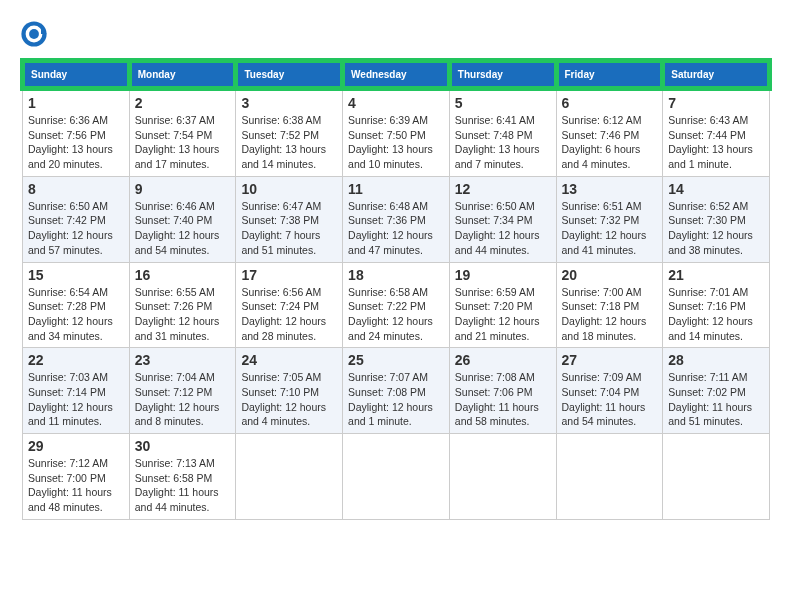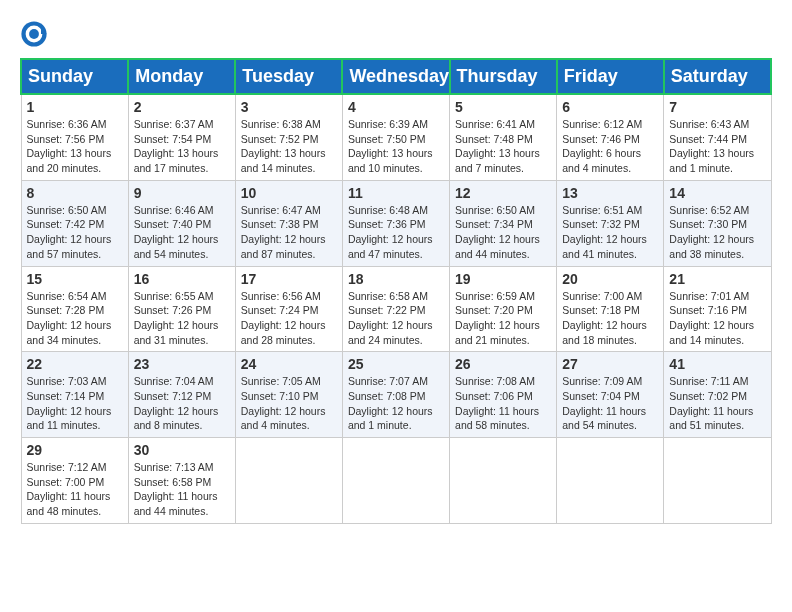--- a/index.html
+++ b/index.html
@@ -40,22 +40,22 @@
     .calendar-table {
       width: 100%;
       border-collapse: collapse;
       table-layout: fixed;
     }
     .calendar-table th {
       background-color: #1a6dbd;
       color: #fff;
       text-align: left;
       padding: 6px 6px;
-      font-size: 18px;
-      border: 2px solid #22c55e;
+      font-size: 10px;
+      border: 5px solid #22c55e;
     }
     .calendar-table td {
       border: 1px solid #ccc;
       vertical-align: top;
       padding: 4px 5px;
       background: #fff;
       height: 80px;
       font-size: 11px;
       color: #333;
     }
@@ -167,21 +167,21 @@
         <td>
         <span class="day-number">9</span>
         <span class="day-info">Sunrise: 6:46 AM</span><br>
         <span class="day-info">Sunset: 7:40 PM</span><br>
         <span class="day-info">Daylight: 12 hours and 54 minutes.</span>
       </td>
         <td>
         <span class="day-number">10</span>
         <span class="day-info">Sunrise: 6:47 AM</span><br>
         <span class="day-info">Sunset: 7:38 PM</span><br>
-        <span class="day-info">Daylight: 12 hours and 87 minutes.</span>
+        <span class="day-info">Daylight: 7 hours and 51 minutes.</span>
       </td>
         <td>
         <span class="day-number">11</span>
         <span class="day-info">Sunrise: 6:48 AM</span><br>
         <span class="day-info">Sunset: 7:36 PM</span><br>
         <span class="day-info">Daylight: 12 hours and 47 minutes.</span>
       </td>
         <td>
         <span class="day-number">12</span>
         <span class="day-info">Sunrise: 6:50 AM</span><br>
@@ -276,21 +276,21 @@
         <span class="day-info">Sunset: 7:06 PM</span><br>
         <span class="day-info">Daylight: 11 hours and 58 minutes.</span>
       </td>
         <td>
         <span class="day-number">27</span>
         <span class="day-info">Sunrise: 7:09 AM</span><br>
         <span class="day-info">Sunset: 7:04 PM</span><br>
         <span class="day-info">Daylight: 11 hours and 54 minutes.</span>
       </td>
         <td>
-        <span class="day-number">41</span>
+        <span class="day-number">28</span>
         <span class="day-info">Sunrise: 7:11 AM</span><br>
         <span class="day-info">Sunset: 7:02 PM</span><br>
         <span class="day-info">Daylight: 11 hours and 51 minutes.</span>
       </td>
       </tr>
       <tr>
         <td>
         <span class="day-number">29</span>
         <span class="day-info">Sunrise: 7:12 AM</span><br>
         <span class="day-info">Sunset: 7:00 PM</span><br>

